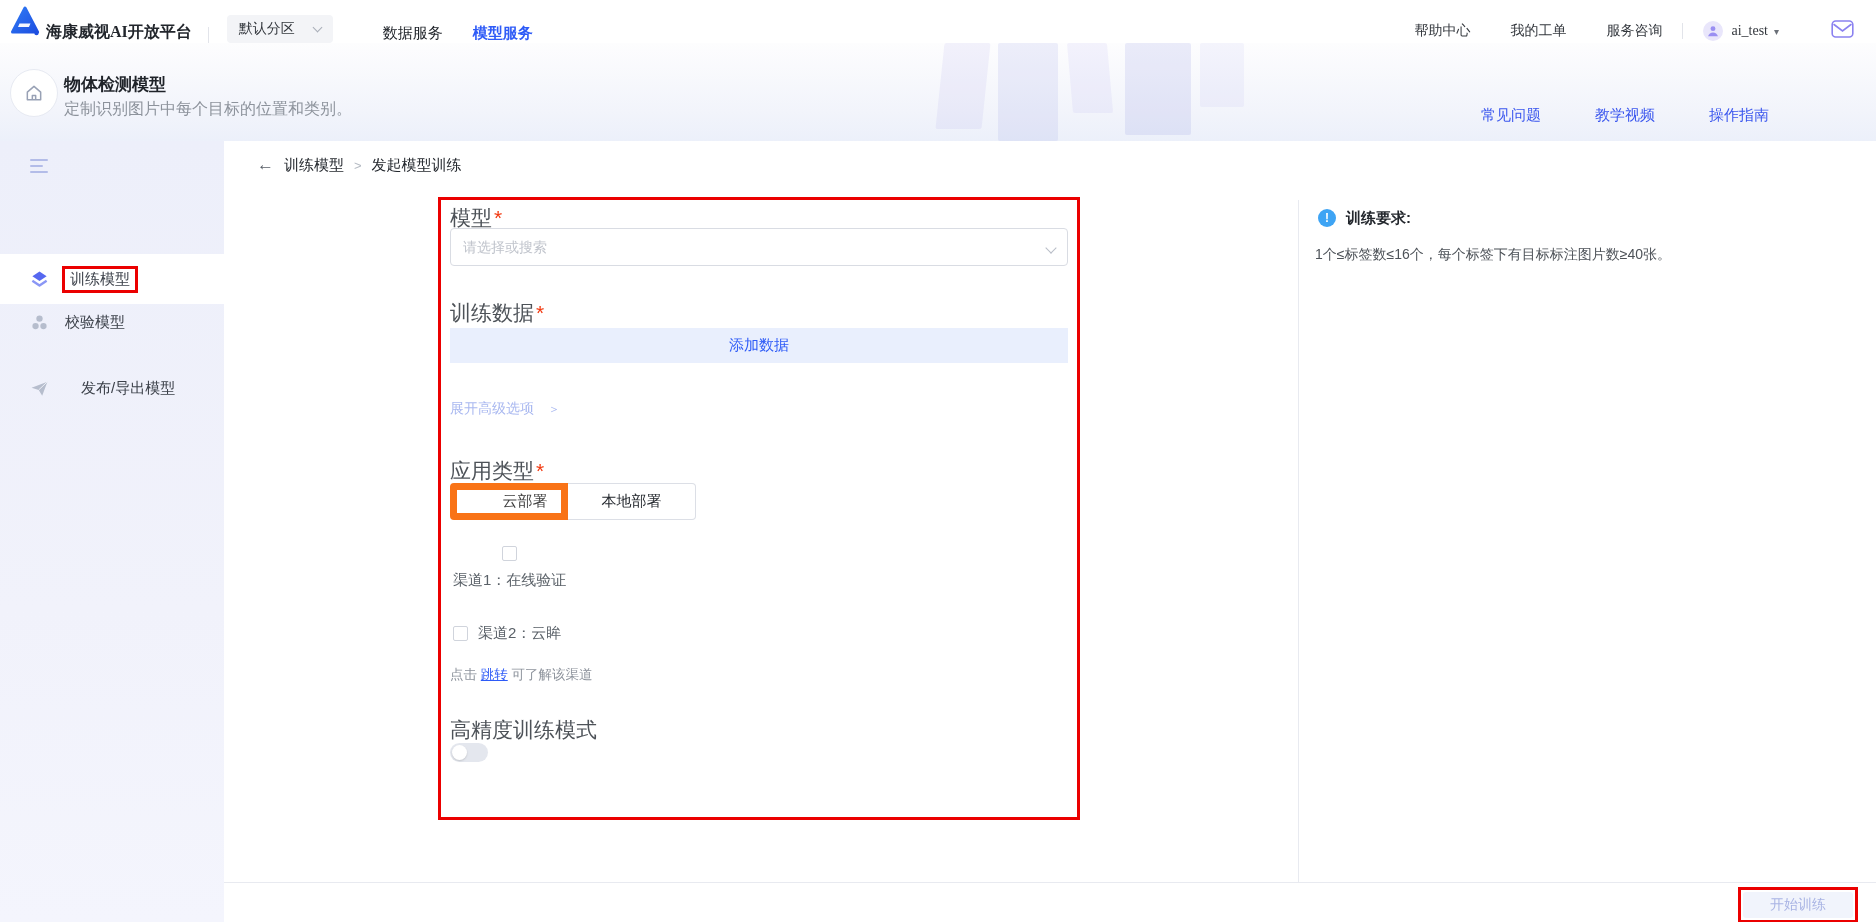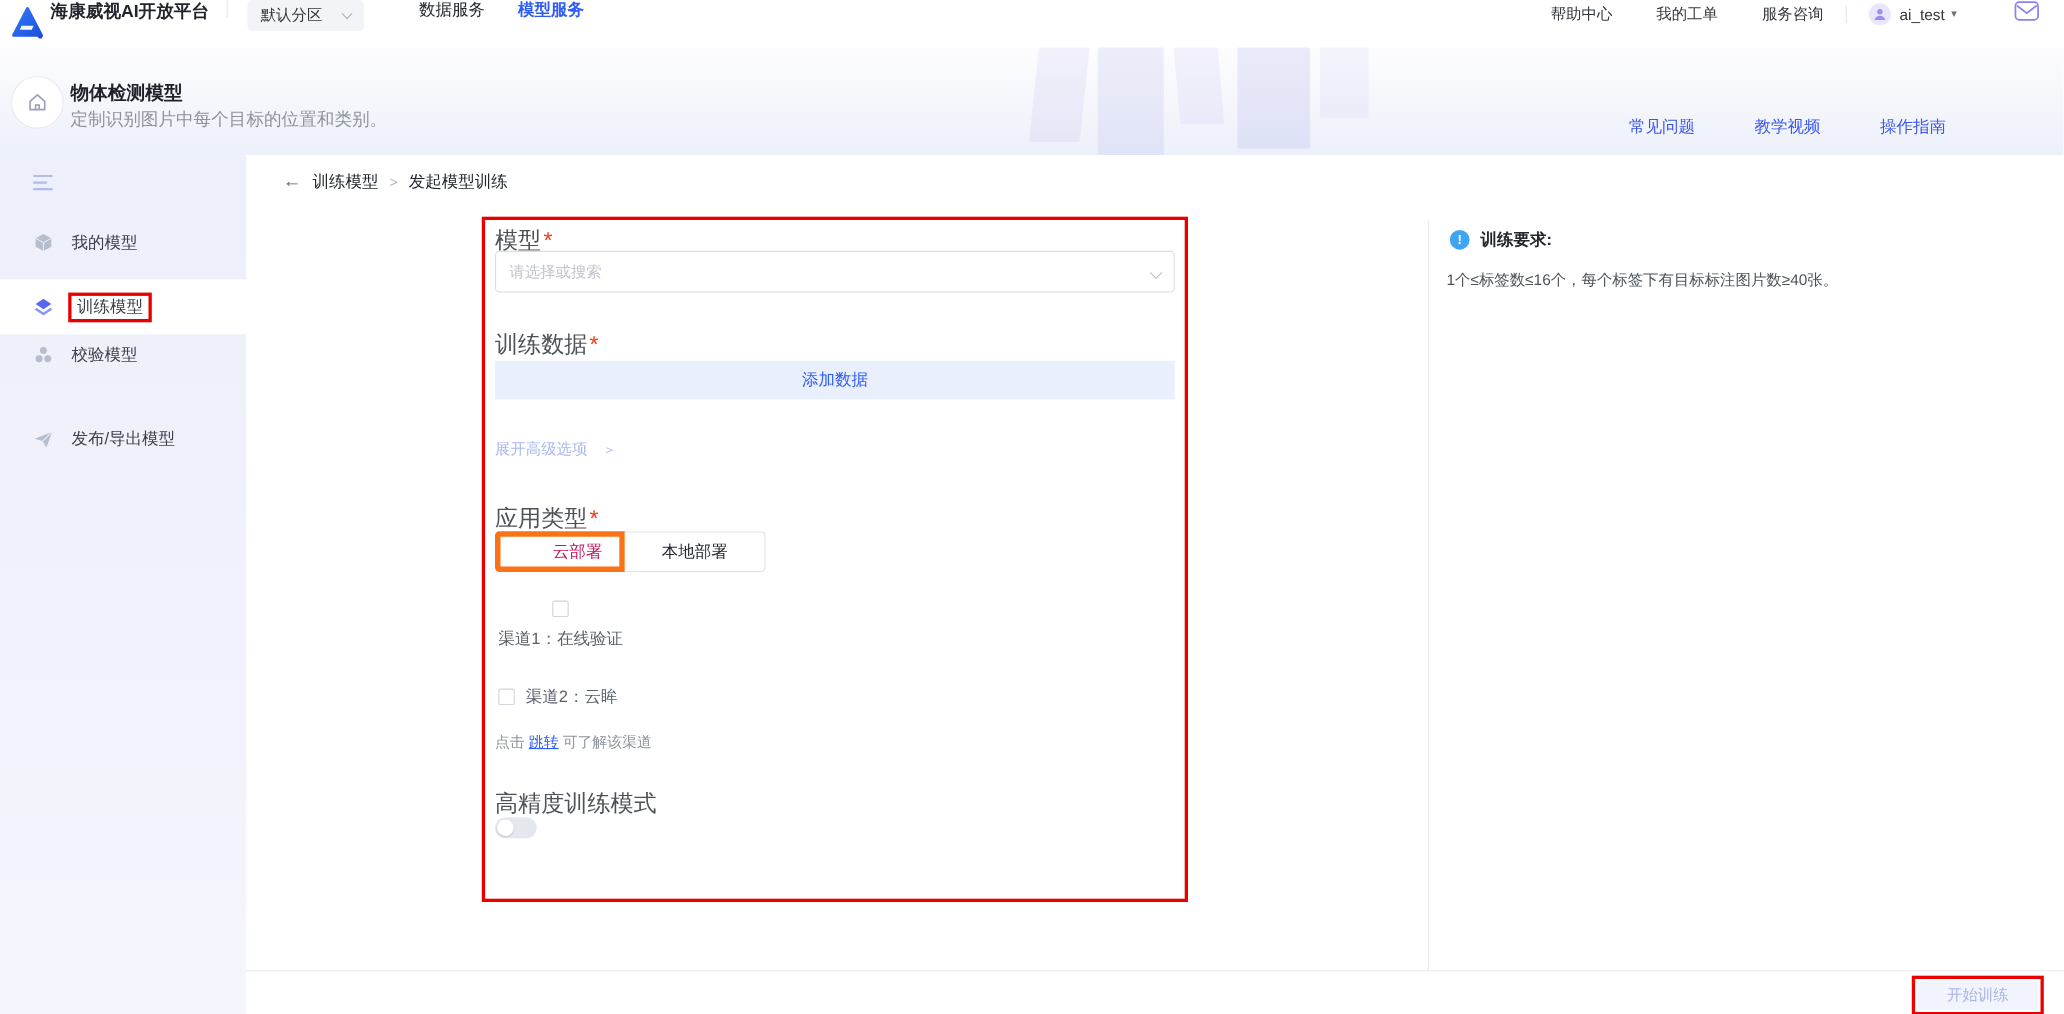--- a/index.html
+++ b/index.html
@@ -2,21 +2,21 @@
 <html><head>
 <meta charset="utf-8">
 <style>
   * { margin:0; padding:0; box-sizing:border-box; }
   html,body { width:1876px; height:922px; overflow:hidden;
     font-family:"Liberation Sans","DejaVu Sans",sans-serif; background:#fff; color:#262a30; }
   .abs { position:absolute; }
 
   
   #topnav { position:absolute; left:0; top:0; width:1876px; height:43px; background:#fff; z-index:5;
-    display:flex; align-items:flex-start; }
+    display:flex; align-items:flex-end;font-family:Liberation Serif, serif; }
   .brand-text { font-size:16px; font-weight:bold; color:#22262c; margin-left:9px; }
   .vdiv { width:1px; height:16px; background:#e2e4ea; }
   .pill { height:28px; background:#f3f4f7; border-radius:4px; display:flex; align-items:center;
     padding:0 12px; width:106px; justify-content:space-between; font-size:14px; color:#33373d; cursor:pointer; }
   .chev { width:7px; height:7px; border-right:1.4px solid #a9aeb8; border-bottom:1.4px solid #a9aeb8;
     transform:rotate(45deg); margin-top:-3px; }
   .navlink { font-size:15px; color:#22262c; cursor:pointer; }
   .navlink.active { color:#2e5bf7; font-weight:bold; }
   .r-item { font-size:14px; color:#33373d; cursor:pointer; }
 
@@ -58,21 +58,21 @@
   .sel-input::placeholder { color:#c0c4cc; }
   .sel-chev { position:absolute; right:22px; top:44px; width:8px; height:8px;
     border-right:1.5px solid #b8bdc7; border-bottom:1.5px solid #b8bdc7; transform:rotate(45deg); cursor:pointer; }
   .banner { position:absolute; left:9px; top:128px; width:618px; height:35px; background:#e9effd;
     display:flex; align-items:center; justify-content:center; }
   .banner span { color:#2e5bf7; font-size:15px; cursor:pointer; }
   .adv { position:absolute; left:9px; top:200px; font-size:14px; color:#a9b8f0; cursor:pointer; }
   .tabs { position:absolute; left:9px; top:283px; display:flex; }
   .tab { height:37px; display:flex; align-items:center; justify-content:center; font-size:15px;
     background:#fff; cursor:pointer; }
-  .tab.on { width:118px; border:5px solid #f97316; color:#be185d; border-radius:4px 0 0 4px;padding-left:32px; }
+  .tab.on { width:118px; border:7px solid #f97316; color:#404040; border-radius:4px 0 0 4px;padding-left:32px; }
   .tab.off { width:128px; border:1px solid #dcdfe6; border-left:none; color:#23272d; border-radius:0 4px 4px 0; }
   .cbrow { position:absolute; left:12px; display:flex; align-items:center; gap:10px; }
   .cb { width:15px; height:15px; border:1px solid #d0d4dc; border-radius:2px; background:#fff; cursor:pointer; flex:none; }
   .cbl { font-size:15px; color:#5a6168; }
   .desc { position:absolute; left:9px; font-size:13.5px; color:#8d939c; width:620px; line-height:20px; }
   .jump { color:#2e5bf7; text-decoration:underline; cursor:pointer; }
   .toggle { position:absolute; left:9px; top:543px; width:38px; height:19px; background:#e4e7ee;
     border-radius:10px; cursor:pointer; }
   .toggle .knob { position:absolute; left:2px; top:2px; width:15px; height:15px; border-radius:50%;
     background:#fff; box-shadow:0 1px 2px rgba(0,0,0,.15); }
@@ -161,43 +161,36 @@
     <div>操作指南</div>
   </div>
 </div>
 
 <div id="sidebar">
   <div class="burger">
     <i style="width:18px;"></i>
       <i style="width:13px;"></i>
       <i style="width:18px;margin-bottom:0;"></i>
   </div>
-  <div class="side-item" style="top:54px;">
-    <svg width="19" height="19" viewBox="0 0 24 24">
-      <path d="M12 2.2 21 7.2 v9.6 l-9 5-9-5V7.2Z" fill="#b6bdcd"></path>
-      <path d="M12 12 21 7.2 M12 12 3 7.2 M12 12v9.6" stroke="#eef0f7" stroke-width="1.1" fill="none"></path>
-    </svg>
-    <span class="lbl">我的模型</span>
-  </div>
   <div class="side-item sel" style="top:113px;">
     <svg width="19" height="19" viewBox="0 0 24 24">
       <path d="M12 2 21 8l-9 6-9-6Z" fill="#5668f0"></path>
       <path d="M3 13.5 12 19.5l9-6" fill="none" stroke="#8a96f5" stroke-width="3" stroke-linejoin="round"></path>
     </svg>
     <span class="redbox-label">训练模型</span>
   </div>
   <div class="side-item" style="top:156px;">
     <svg width="19" height="19" viewBox="0 0 24 24">
       <circle cx="12" cy="7" r="4" fill="#b6bdcd"></circle>
         <circle cx="7" cy="16.5" r="4" fill="#b6bdcd"></circle>
       <circle cx="17" cy="16.5" r="4" fill="#b6bdcd"></circle>
     </svg>
     <span class="lbl">校验模型</span>
   </div>
-  <div class="side-item" style="top:233px;">
+  <div class="side-item" style="top:222px;gap:16px;">
     <svg width="19" height="19" viewBox="0 0 24 24">
       <path d="M2 11.2 22 3.4 15.4 21.2 11 13.8Z" fill="#b6bdcd"></path>
       <path d="M11 13.8 22 3.4" stroke="#eef0f7" stroke-width="1.2"></path>
     </svg>
     <span class="lbl">发布/导出模型</span>
   </div>
 </div>
 
 <div id="main">
 

